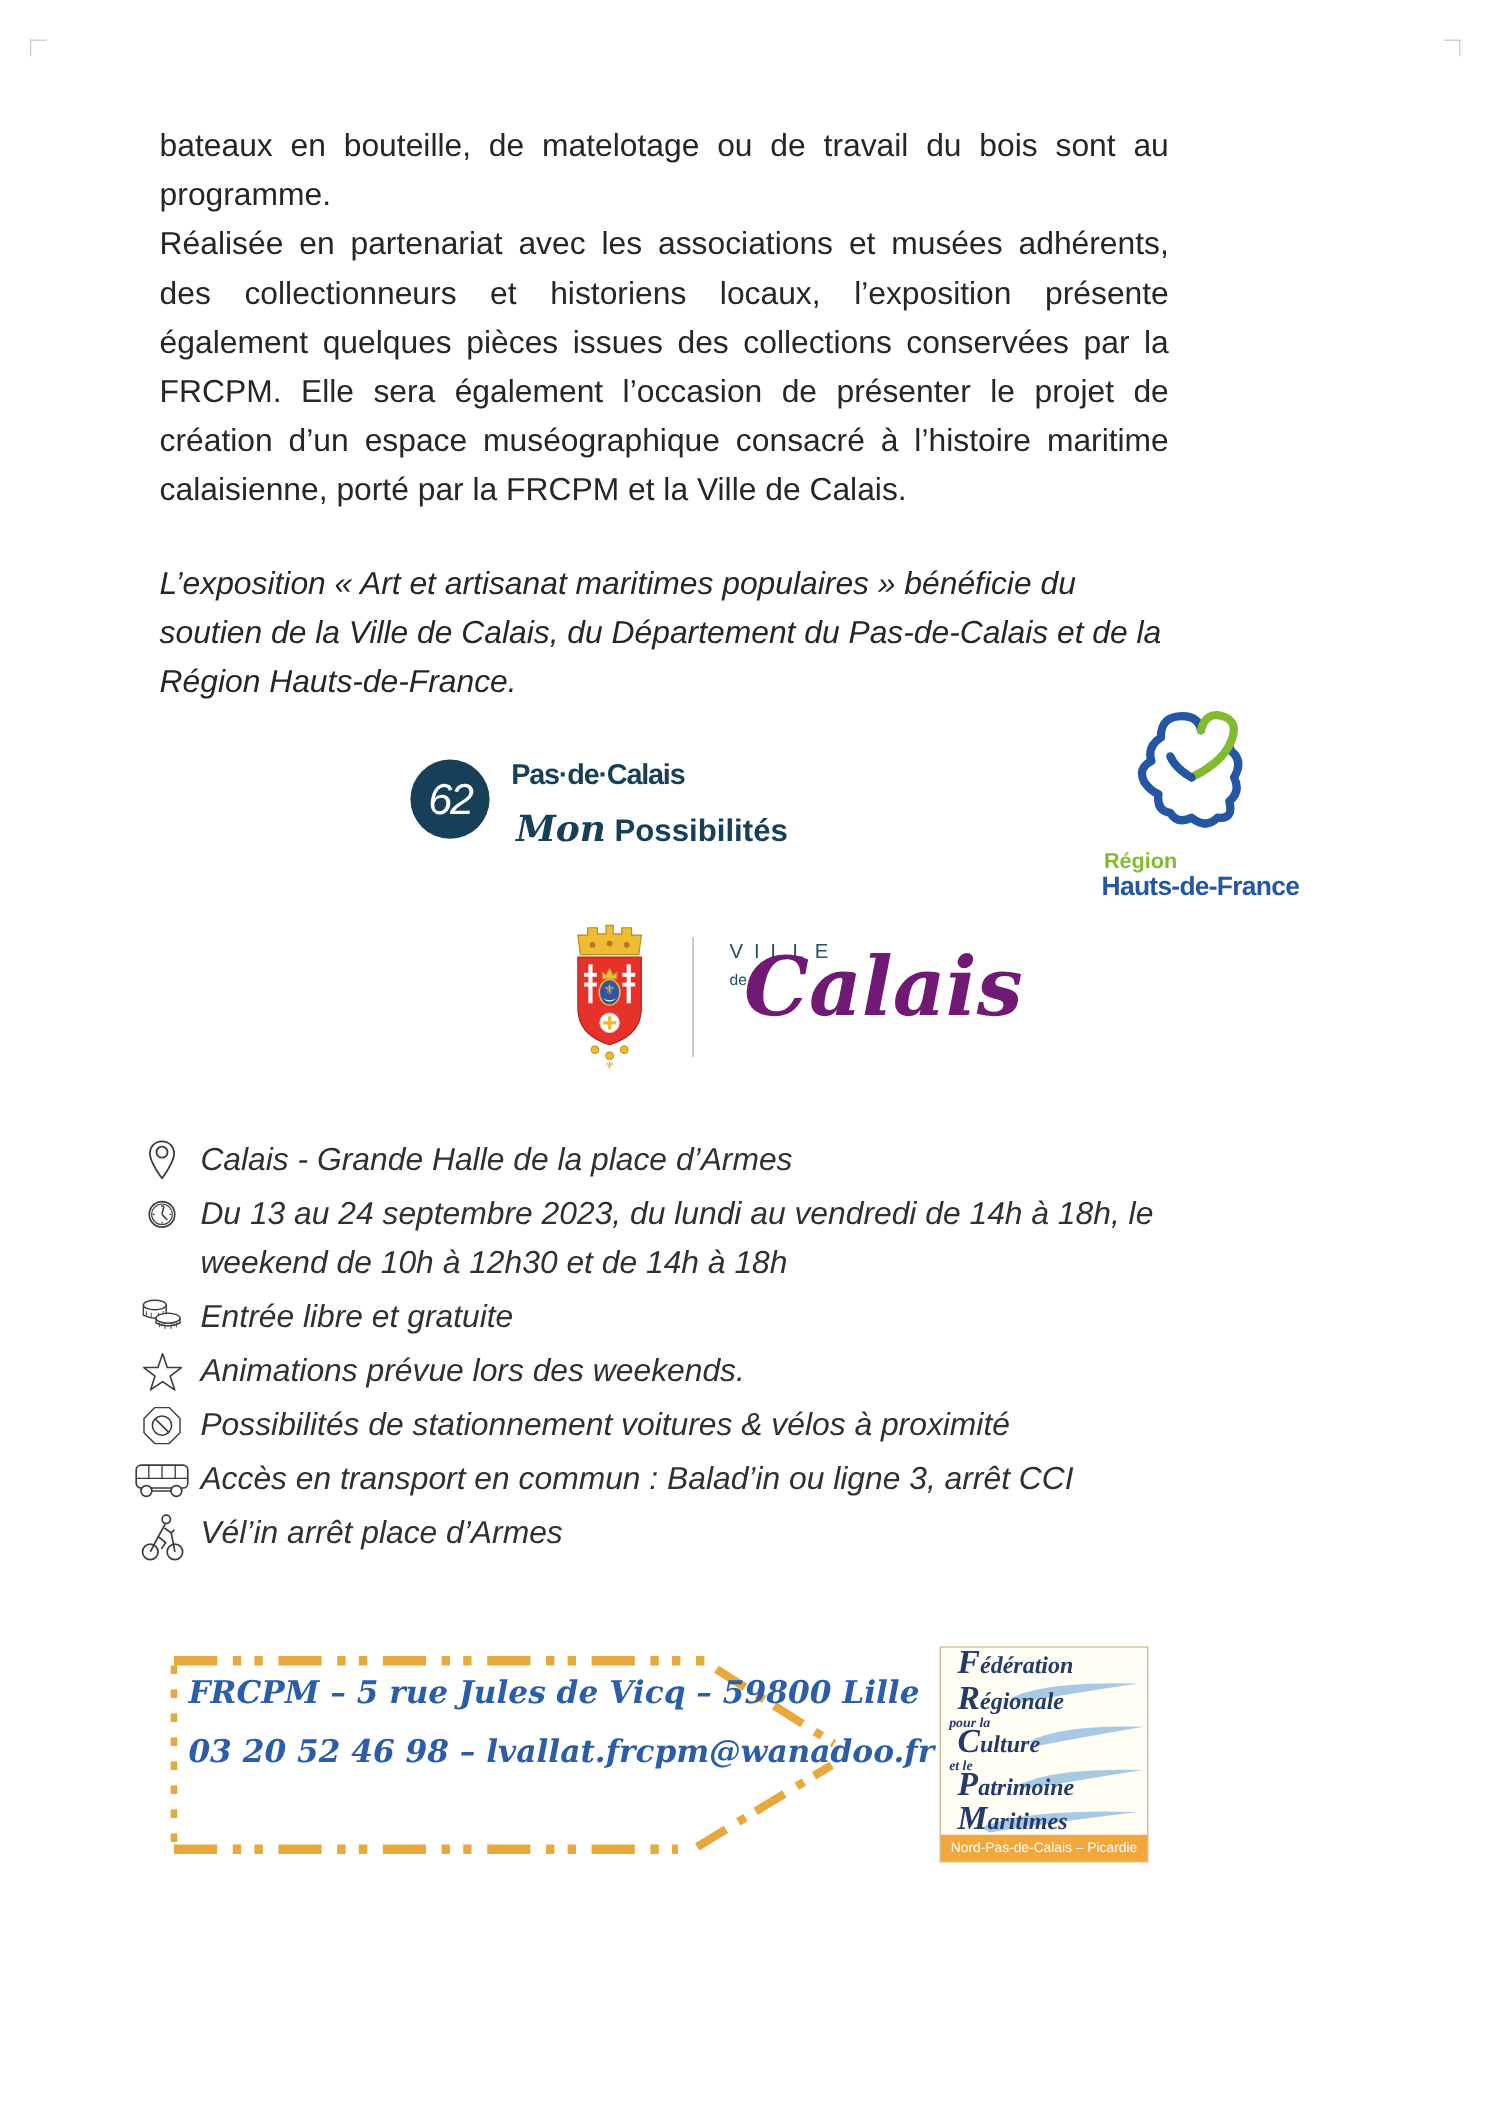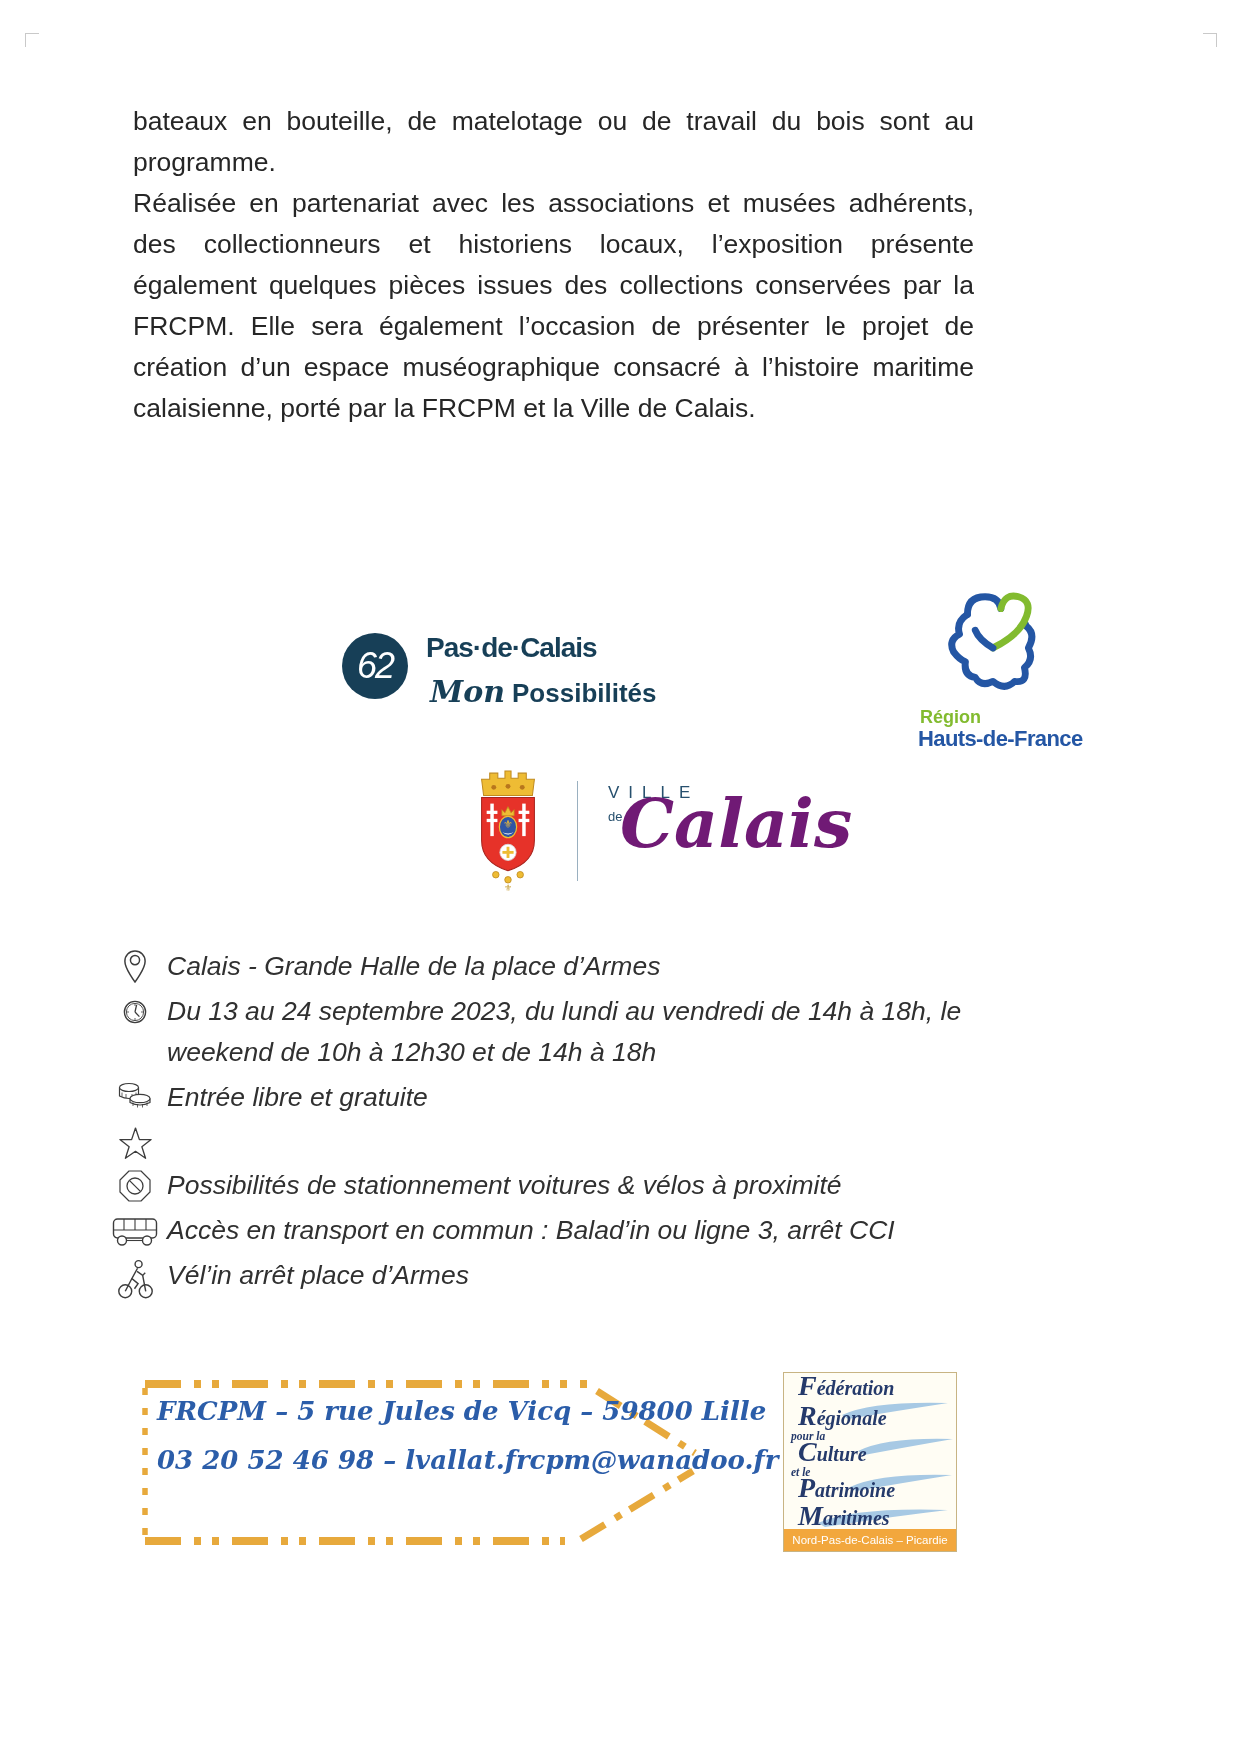--- a/index.html
+++ b/index.html
@@ -24,21 +24,21 @@
     font-size:26.5px; line-height:41px; font-style:italic; color:#262626;
   }
 
   
   .pdc { position:absolute; left:308px; top:630px; width:340px; height:120px; }
   .pdc-circle {
     position:absolute; left:34px; top:3px; width:66px; height:66px; border-radius:50%;
     background:#173f57; color:#fff; display:flex; align-items:center; justify-content:center;
     font-weight:normal; font-style:italic; font-size:36px; letter-spacing:-2px;
   }
-  .pdc-name { position:absolute; left:118px; top:2px; font-size:28px; font-weight:bold; color:#173f57; letter-spacing:-1px; }
+  .pdc-name { position:absolute; left:118px; top:2px; font-size:24px; font-weight:bold; color:#173f57; letter-spacing:-1px; }
   .pdc-tagline { position:absolute; left:122px; top:44px; color:#173f57; white-space:nowrap; }
   .pdc-tagline .script { font-family:"DejaVu Serif", serif; font-style:italic; font-weight:bold; font-size:30px; margin-right:7px; }
   .pdc-tagline .plain  { font-weight:bold; font-size:26px; }
 
   
   .hdf { position:absolute; left:903px; top:583px; width:175px; height:175px; }
   .hdf-map { position:absolute; left:28px; top:0; }
   .hdf-region { position:absolute; left:17px; top:124px; color:#82bb2f; font-weight:bold; font-size:18px; }
   .hdf-name { position:absolute; left:15px; top:143px; color:#2456a4; font-weight:bold; font-size:22px; letter-spacing:-0.6px; white-space:nowrap; }
 
@@ -88,20 +88,21 @@
 <div class="page">
 
   <div class="crop tl"></div>
   <div class="crop tr"></div>
 
   <div class="bodytext">
     <p>bateaux en bouteille, de matelotage ou de travail du bois sont au programme.</p>
     <p>Réalisée en partenariat avec les associations et musées adhérents, des collectionneurs et historiens locaux, l’exposition présente également quelques pièces issues des collections conservées par la FRCPM. Elle sera également l’occasion de présenter le projet de création d’un espace muséographique consacré à l’histoire maritime calaisienne, porté par la FRCPM et la Ville de Calais.</p>
   </div>
 
+  <div class="italicpara">L’exposition « Art et artisanat maritimes populaires » bénéficie du soutien de la Ville de Calais, du Département du Pas-de-Calais et de la Région Hauts-de-France.</div>
 
   <div class="pdc">
     <div class="pdc-circle">62</div>
     <div class="pdc-name">Pas·de·Calais</div>
     <div class="pdc-tagline">
       <span class="script">Mon</span><span class="plain">Possibilités</span>
     </div>
   </div>
 
   <div class="hdf">
@@ -189,20 +190,21 @@
           </svg>
         </span>
         <span class="inforow-text">Entrée libre et gratuite</span>
       </div>
       <div class="inforow">
         <span class="icon-cell">
           <svg width="37" height="35" viewBox="0 0 36 34">
             <polygon points="18,2 21.8,13.2 33.2,13.2 24.2,20.2 27.8,31.4 18,24.6 8.2,31.4 11.8,20.2 2.8,13.2 14.2,13.2" fill="none" stroke="#3d3d3d" stroke-width="1.3" stroke-linejoin="round"></polygon>
           </svg>
         </span>
+        <span class="inforow-text">Animations prévue lors des weekends.</span>
       </div>
       <div class="inforow">
         <span class="icon-cell">
           <svg width="34" height="34" viewBox="0 0 34 34">
             <g fill="none" stroke="#3d3d3d">
               <polygon points="11,2 23,2 32,11 32,23 23,32 11,32 2,23 2,11" stroke-width="1.2" stroke-linejoin="round"></polygon>
               <circle cx="17" cy="17" r="8" stroke-width="1.3"></circle>
               <path d="M11.6 11.6 L22.4 22.4" stroke-width="1.3"></path>
             </g>
           </svg>

